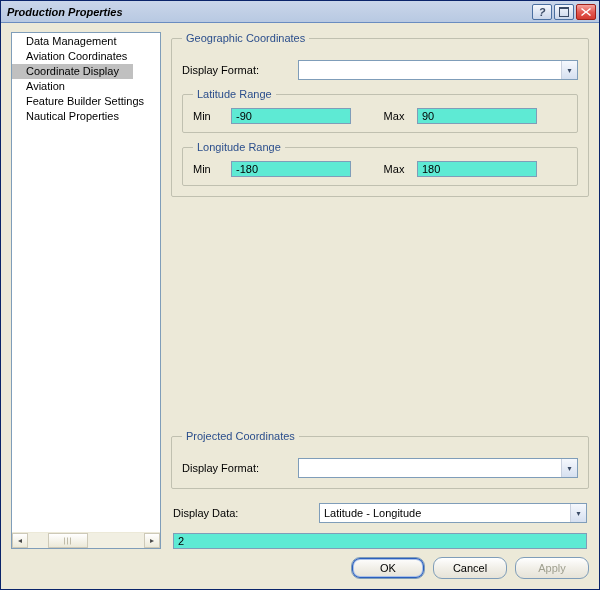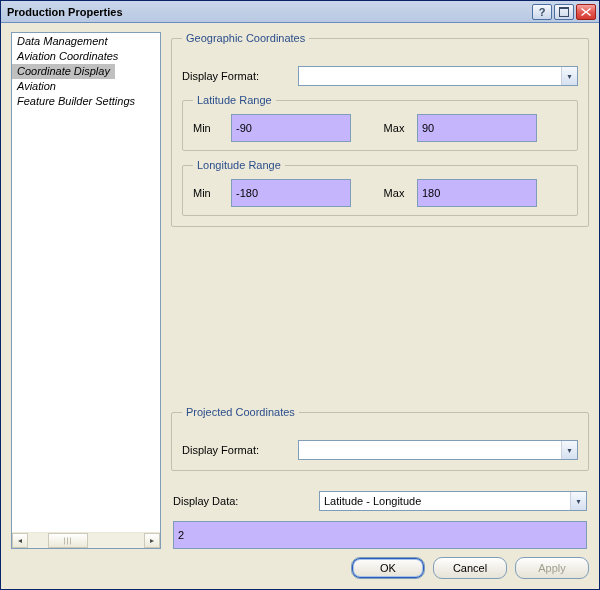--- a/index.html
+++ b/index.html
@@ -27,20 +27,21 @@
     background: linear-gradient(to bottom, #3a6fd8 0%, #2a5fc8 50%, #2055be 100%);
     background: linear-gradient(to right, #9db7e8 0%, #7e9cd8 100%);
     background: #7b99cb;
     background: linear-gradient(to bottom, #e6ecf6 0%, #d6e0f0 50%, #cad6ea 100%);
     background: linear-gradient(to bottom, #f0f4fb 0%, #d7e1f1 45%, #c6d3e9 46%, #cdd9ec 100%);
     background: linear-gradient(to bottom, #cad6ea 0%, #b8c9e2 100%);
     display: flex;
     align-items: center;
     justify-content: space-between;
     border-bottom: 1px solid #6a8cc0;
+    font-style: italic;
   }
   .titlebar .title {
     font-weight: bold;
     color: #000;
     padding-left: 6px;
     font-size: 11px;
   }
   .titlebar .controls {
     display: flex;
     gap: 2px;
@@ -99,25 +100,24 @@
     flex: 1;
     background: #fff;
     border: 1px solid #7f9db9;
     overflow: hidden;
     position: relative;
   }
   .listbox .items {
     padding: 1px 0;
   }
   .listbox .item {
-    padding: 1px 5px;
+    padding: 1px 14px;
     white-space: nowrap;
     line-height: 13px;
     cursor: default;
-    font-style: italic;
   }
   .listbox .item.sel {
     background: #c0c0c0;
     color: #000;
     display: inline-block;
   }
   .hscroll {
     height: 16px;
     background: #f1efe2;
     border-top: 1px solid #ece9d8;
@@ -174,21 +174,21 @@
     padding: 8px 10px;
   }
   fieldset.sub > legend {
     color: #2b4e8c;
     padding: 0 4px;
   }
   .row {
     display: flex;
     align-items: center;
     gap: 6px;
-    margin-top: 12px;
+    margin-top: 6px;
   }
   .row:first-child { margin-top: 0; }
   .lbl {
     width: 110px;
     color: #000;
   }
   .select {
     flex: 1;
     height: 20px;
     border: 1px solid #7f9db9;
@@ -204,23 +204,23 @@
     color: #3a4b66; font-size: 8px;
   }
   .select .value {
     position: absolute;
     left: 4px; right: 18px; top: 0; bottom: 0;
     display: flex; align-items: center;
     overflow: hidden; white-space: nowrap;
   }
   .input {
     flex: 1;
-    height: 28px;
+    height: 16px;
     border: 1px solid #7f9db9;
-    background: #c4b5fd;
+    background: #5eead4;
     padding: 0 4px;
     font: inherit;
   }
   .rangepair {
     display: flex;
     align-items: center;
     gap: 8px;
   }
   .rangepair .lblmin, .rangepair .lblmax {
     width: 30px;
@@ -277,20 +277,21 @@
     <div class="body-flex">
 
       <div class="sidebar">
         <div class="listbox">
           <div class="items">
             <div class="item">Data Management</div>
             <div class="item">Aviation Coordinates</div>
             <div><span class="item sel">Coordinate Display</span></div>
             <div class="item">Aviation</div>
             <div class="item">Feature Builder Settings</div>
+            <div class="item">Nautical Properties</div>
           </div>
           <div class="hscroll">
             <div class="sb-btn">
                 <span>◂</span>
               </div>
             <div class="track">
               <div class="thumb">
                   <div class="grip"></div>
                 </div>
             </div>

